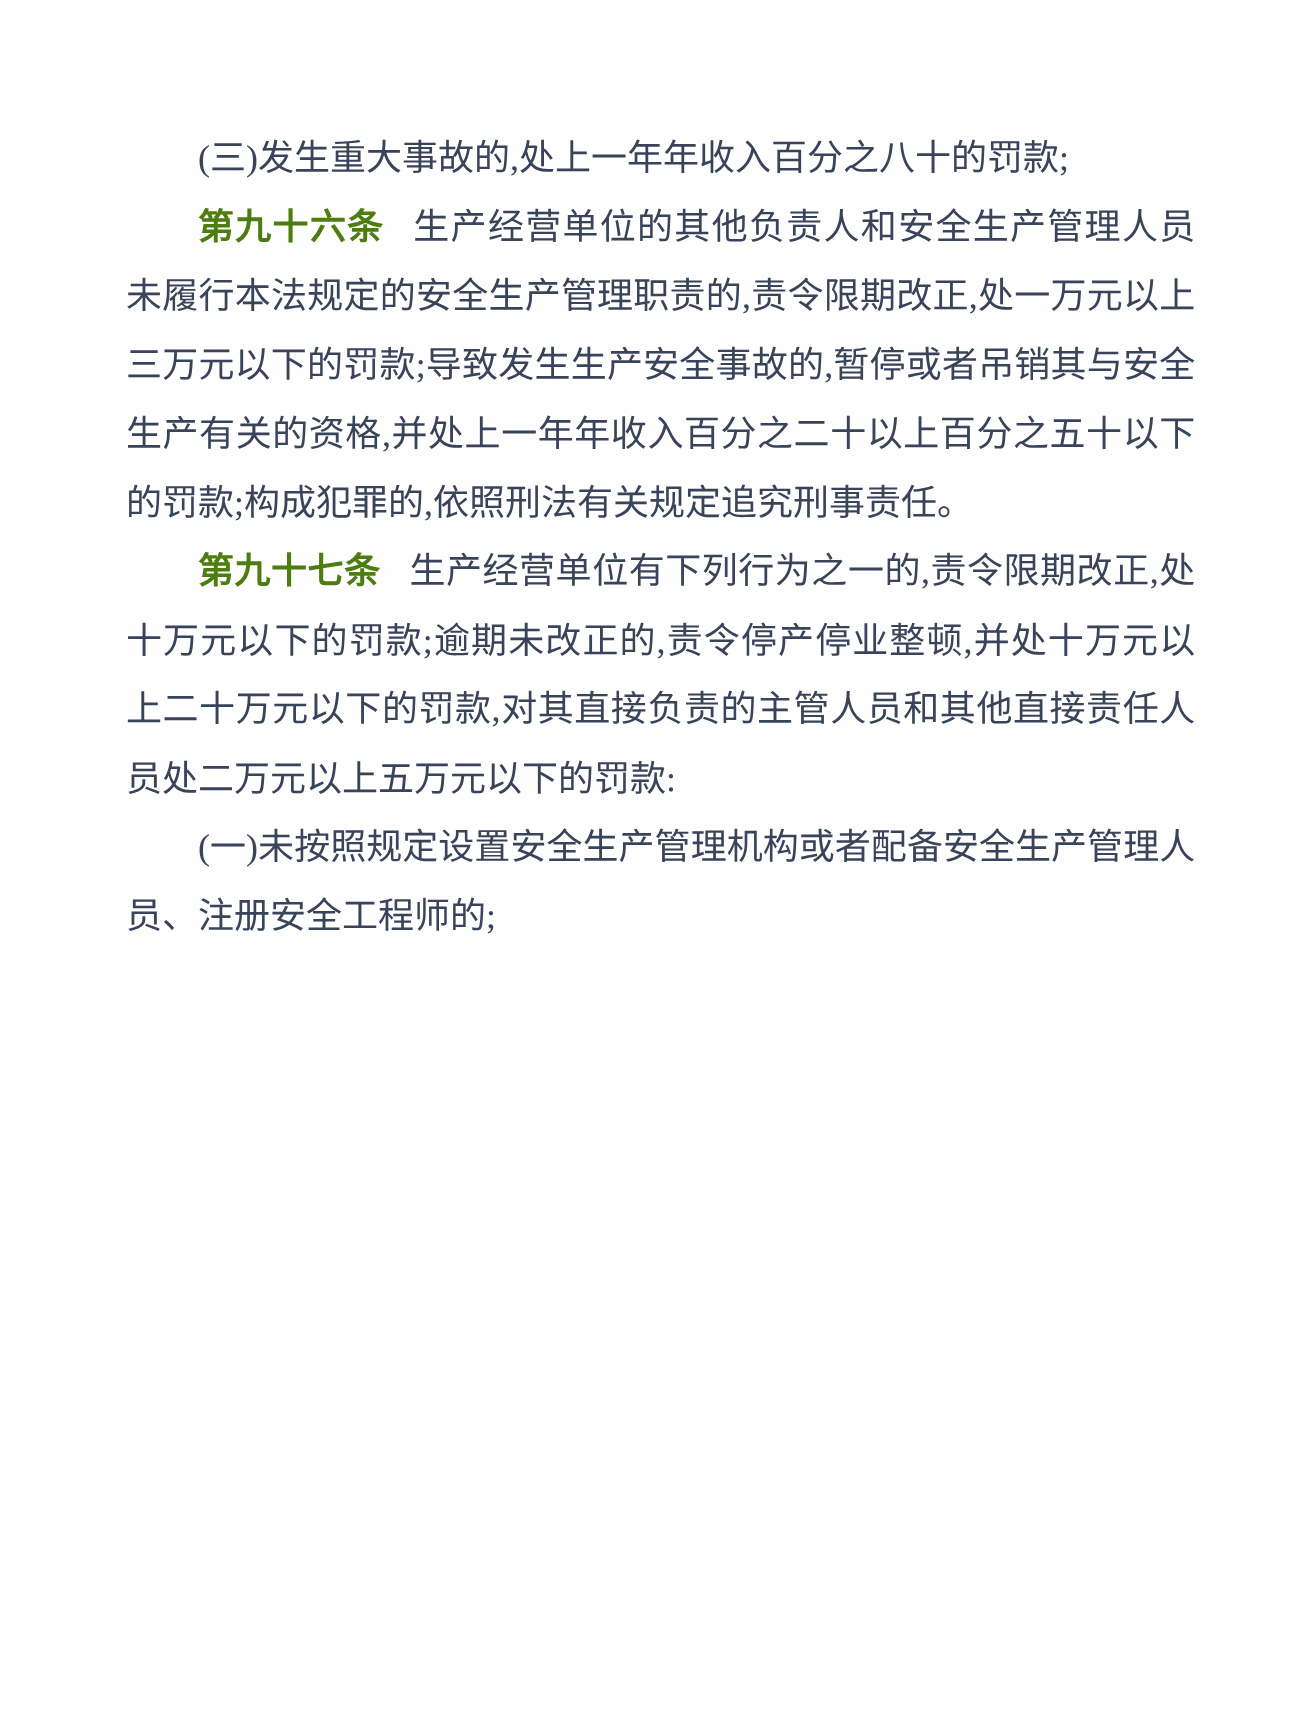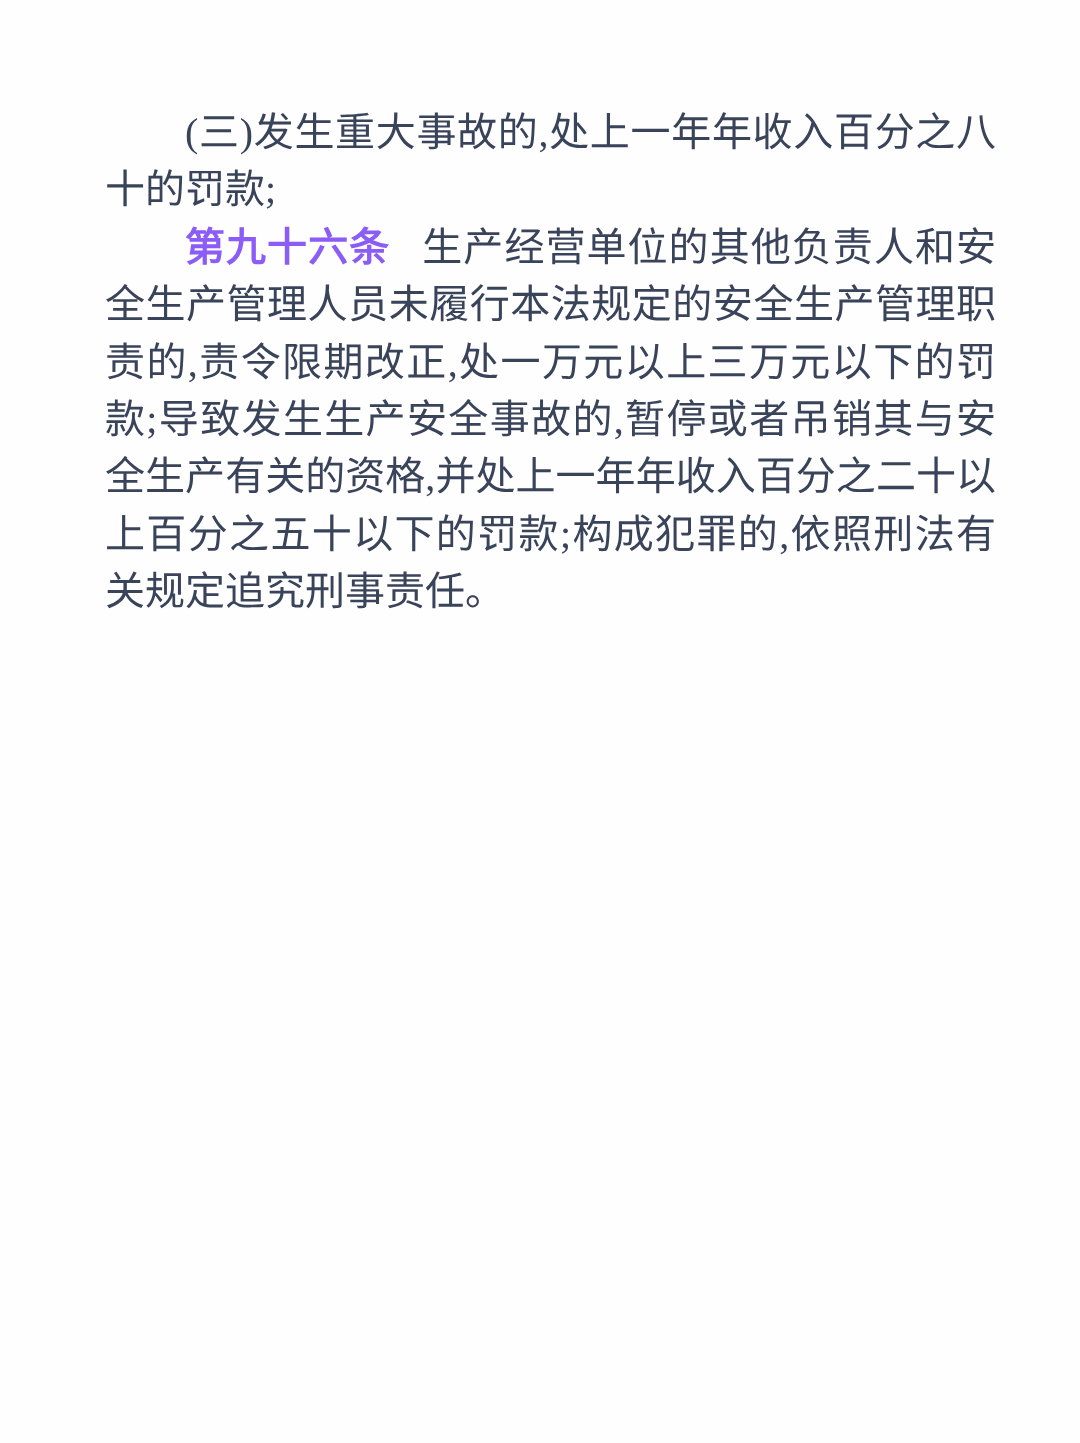--- a/index.html
+++ b/index.html
@@ -10,47 +10,49 @@
   .page {
     position: relative;
     width: 1080px;
     height: 1443px;
     margin: 0 auto;
     background: #fefefe;
     box-sizing: border-box;
     padding: 104px 84px 40px 105px;
     overflow: hidden;
     font-family: "Liberation Serif", "DejaVu Serif", serif;
-    font-size: 40px;
+    font-size: 30px;
     line-height: 57.4px;
     color: #39435a;
     letter-spacing: 0;
   }
   .para {
     margin: 0;
     text-indent: 2em;
     text-align: justify;
     text-justify: inter-ideograph;
   }
   .term {
     font-family: Liberation Sans, sans-serif;
     font-weight: 700;
-    color: #8b5cf6;
+    color: #4d7c0f;
   }
   .term:not(:empty) {
     margin-right: 0.8em;
   }
 </style>
 </head>
 <body>
 
 <div class="page">
 
   <p class="para"><span class="term"></span><span>(三)发生重大事故的,处上一年年收入百分之八十的罚款;</span></p>
 
 
   <p class="para"><span class="term">第九十六条</span><span>生产经营单位的其他负责人和安全生产管理人员未履行本法规定的安全生产管理职责的,责令限期改正,处一万元以上三万元以下的罚款;导致发生生产安全事故的,暂停或者吊销其与安全生产有关的资格,并处上一年年收入百分之二十以上百分之五十以下的罚款;构成犯罪的,依照刑法有关规定追究刑事责任。</span></p>
 
+  <p class="para"><span class="term">第九十七条</span><span>生产经营单位有下列行为之一的,责令限期改正,处十万元以下的罚款;逾期未改正的,责令停产停业整顿,并处十万元以上二十万元以下的罚款,对其直接负责的主管人员和其他直接责任人员处二万元以上五万元以下的罚款:</span></p>
 
+  <p class="para"><span class="term"></span><span>(一)未按照规定设置安全生产管理机构或者配备安全生产管理人员、注册安全工程师的;</span></p>
 
 
 
 </div>
 
 </body></html>

